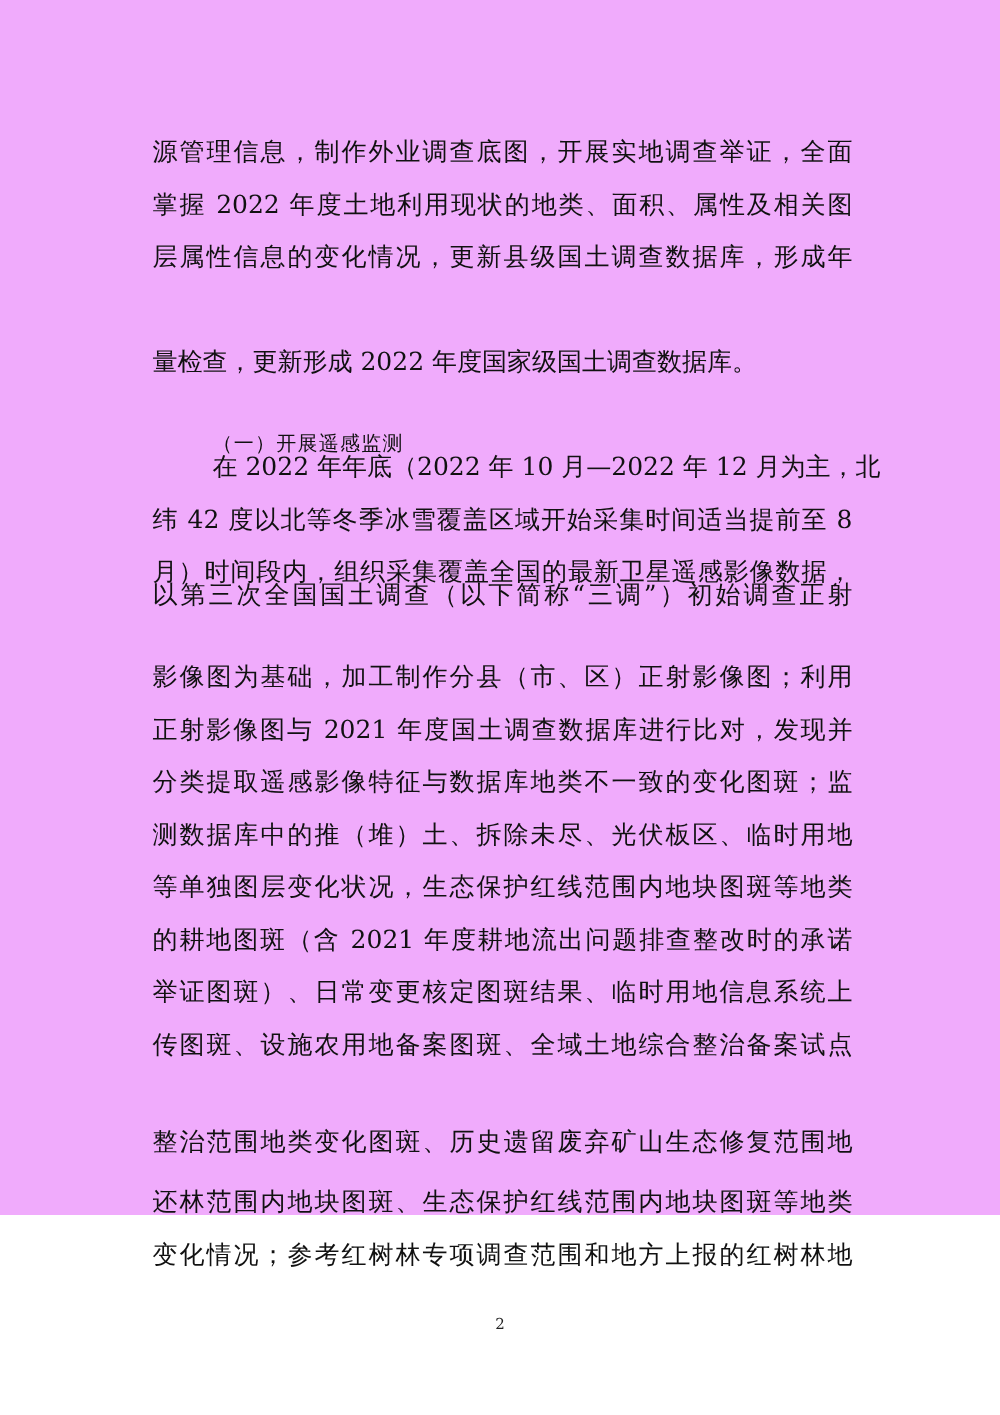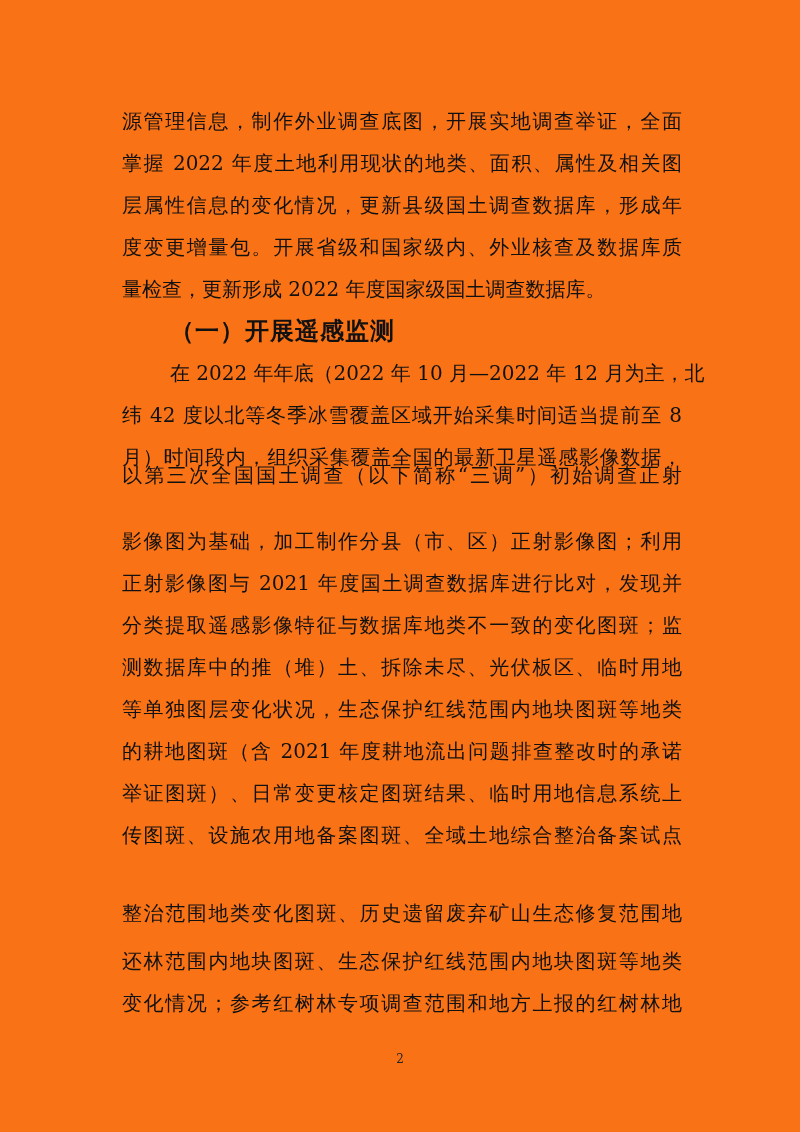--- a/index.html
+++ b/index.html
@@ -1,61 +1,61 @@
 <!DOCTYPE html>
 <html><head>
 <meta charset="utf-8">
 <style>
   html, body { margin: 0; padding: 0; background: #ffffff; }
   body { width: 800px; height: 1132px; position: relative; overflow: hidden; }
-  .page { position: absolute; left: 0; top: 0; width: 800px; height: 1132px; background: #f97316; }
+  .page { position: absolute; left: 0; top: 0; width: 800px; height: 972px; background: #f0abfc; }
   .line {
     position: absolute;
     left: 122px;
     width: 560px;
     height: 30px;
     font-family: "DejaVu Serif", "Liberation Serif", serif;
     font-size: 20px;
     color: #111;
     white-space: nowrap;
     text-align: justify;
     text-align-last: justify;
     line-height: 30px;
   }
   .line.last { text-align-last: left; }
   .line.indent { left: 170px; width: 512px; }
   .heading {
     position: absolute;
     left: 170px;
     font-family: "DejaVu Sans", "Liberation Sans", sans-serif;
-    font-weight: bold;
-    font-size: 24px;
+    font-weight: normal;
+    font-size: 16px;
     line-height: 30px;
     color: #111;
     letter-spacing: 1px;
+    margin-top: 24px;
   }
   .page-number {
     position: absolute;
     left: 0; width: 800px;
     top: 1052px;
     text-align: center;
     font-family: "DejaVu Serif", "Liberation Serif", serif;
     font-size: 12px;
     color: #222;
   }
 </style>
 </head>
 <body>
 
 <div class="page">
 
   <div class="line" style="top:106px">源管理信息，制作外业调查底图，开展实地调查举证，全面</div>
   <div class="line" style="top:148px">掌握 2022 年度土地利用现状的地类、面积、属性及相关图</div>
   <div class="line" style="top:190px">层属性信息的变化情况，更新县级国土调查数据库，形成年</div>
-  <div class="line" style="top:232px">度变更增量包。开展省级和国家级内、外业核查及数据库质</div>
   <div class="line last" style="top:274px">量检查，更新形成 2022 年度国家级国土调查数据库。</div>
 
   <div class="heading" style="top:316px">（一）开展遥感监测</div>
 
   <div class="line indent" style="top:358px">在 2022 年年底（2022 年 10 月—2022 年 12 月为主，北</div>
   <div class="line" style="top:400px">纬 42 度以北等冬季冰雪覆盖区域开始采集时间适当提前至 8</div>
   <div class="line" style="top:442px">月）时间段内，组织采集覆盖全国的最新卫星遥感影像数据，</div>
   <div class="line" style="top:460px">以第三次全国国土调查（以下简称“三调”）初始调查正射</div>
   <div class="line" style="top:526px">影像图为基础，加工制作分县（市、区）正射影像图；利用</div>
   <div class="line" style="top:568px">正射影像图与 2021 年度国土调查数据库进行比对，发现并</div>

